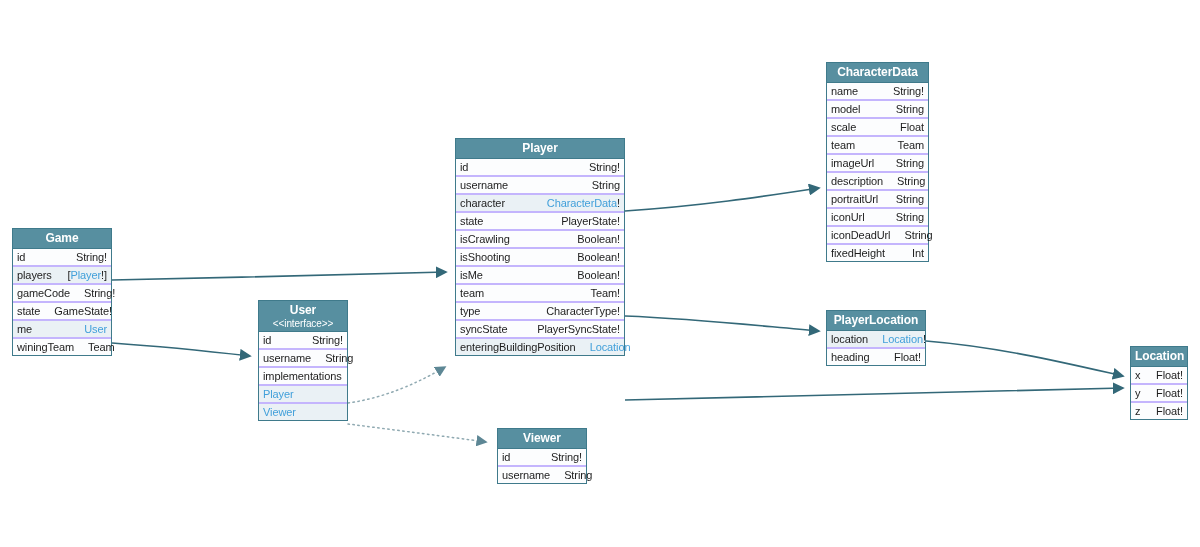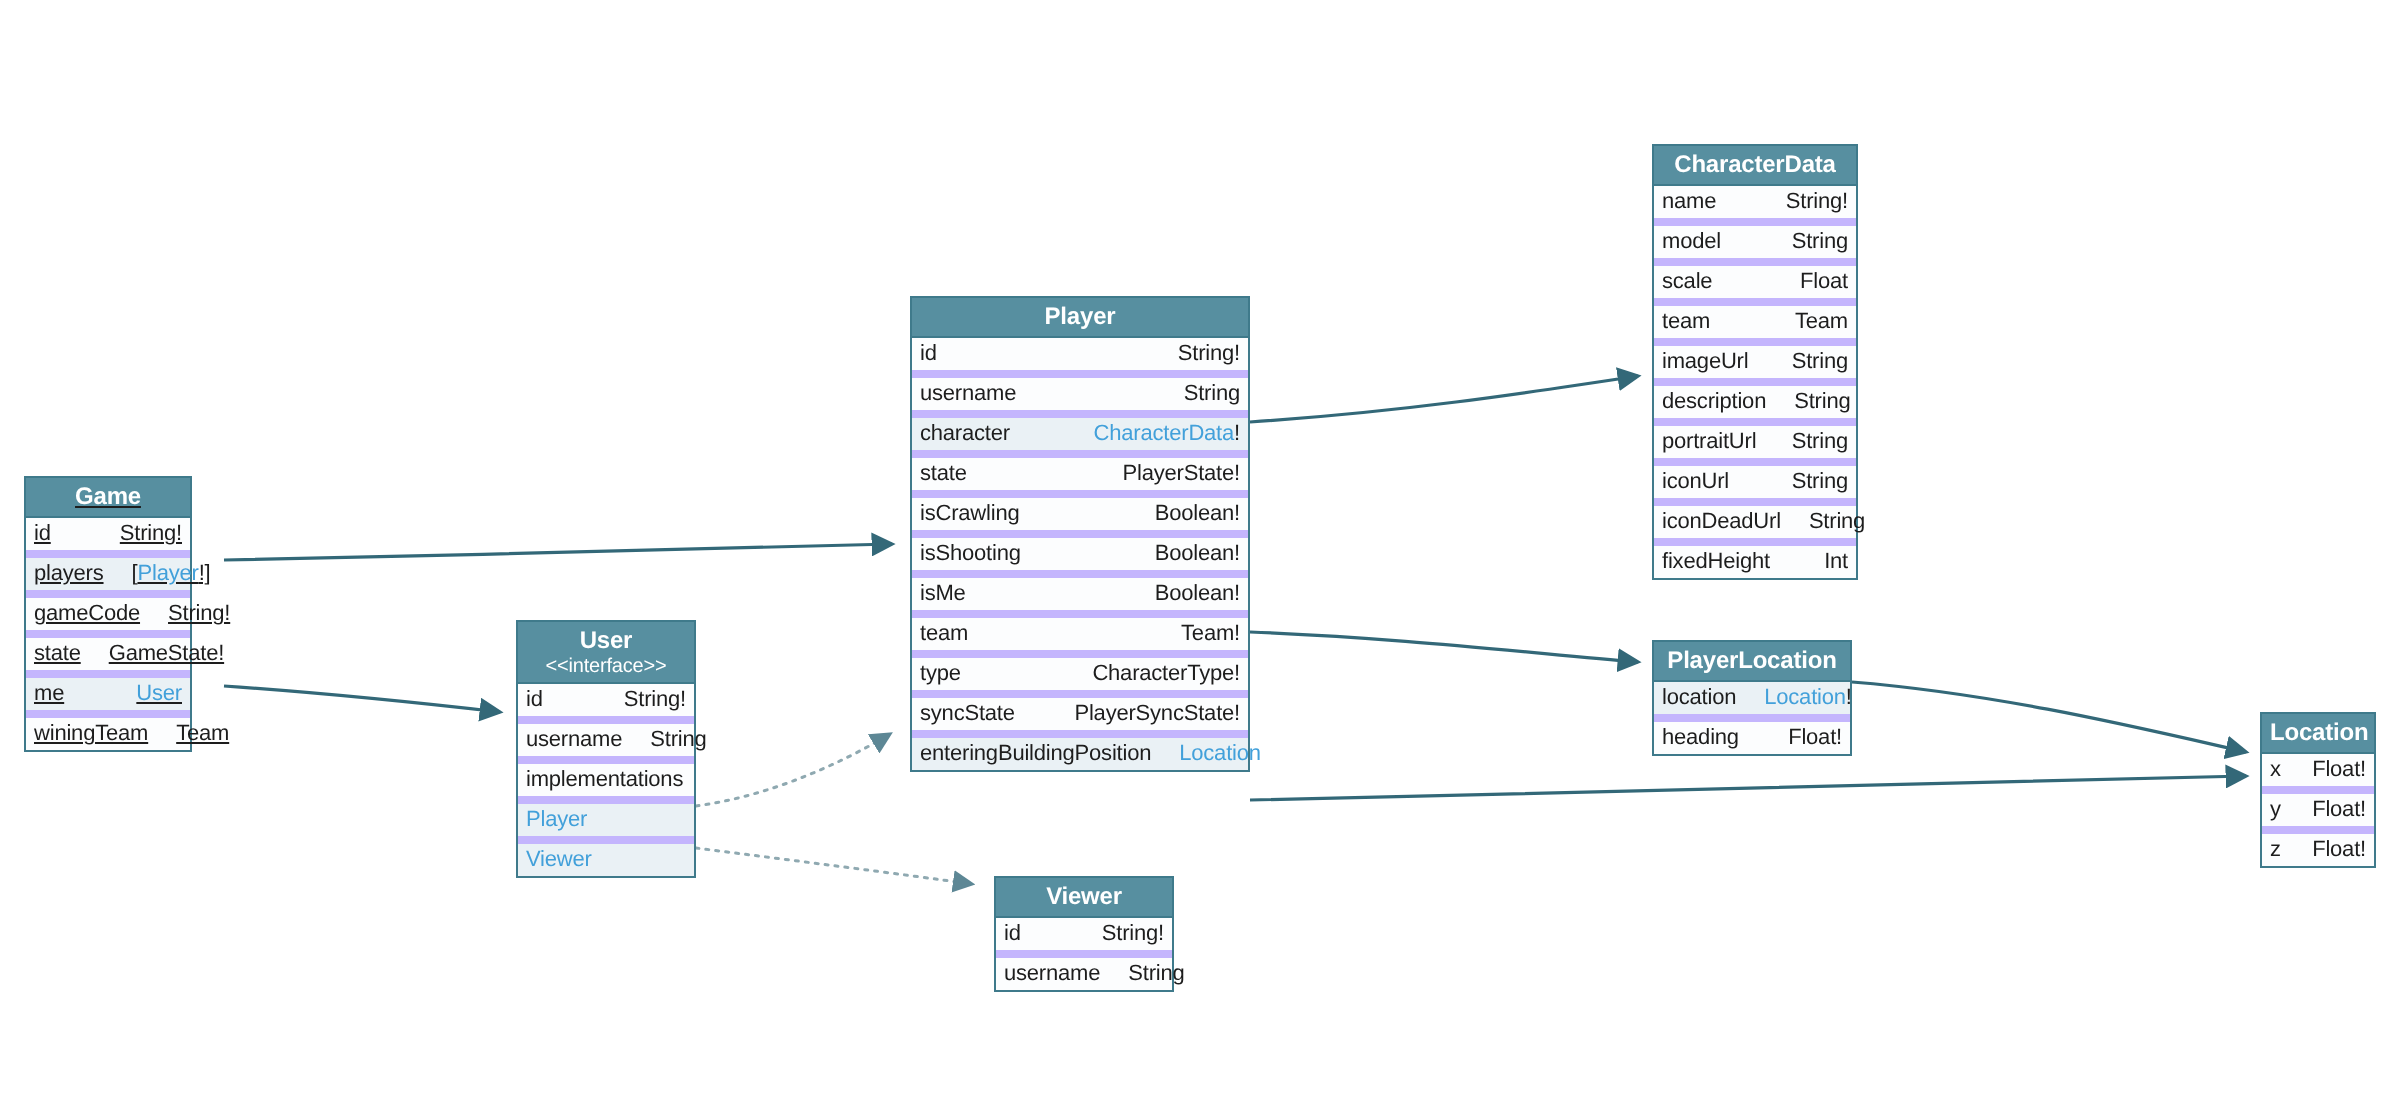--- a/index.html
+++ b/index.html
@@ -4,34 +4,34 @@
 <style>
   * { margin:0; padding:0; box-sizing:border-box; }
   html,body { background:#ffffff; }
   #canvas {
     position:relative; width:1200px; height:547px; overflow:hidden;
     background:#ffffff; font-family:"Liberation Sans", sans-serif;
   }
   #edges { position:absolute; left:0; top:0; width:1200px; height:547px; }
   .tbl {
     position:absolute; background:#fcfdfe; border:1px solid #3f7a8b;
-    font-size:11px; color:#1d1d1d; letter-spacing:-0.1px;margin-top:10px;
+    font-size:11px; color:#1d1d1d; letter-spacing:-0.1px;
   }
   .tbl-header {
     background:#578fa0; color:#ffffff; text-align:center;
     padding:2px 4px; border-bottom:1px solid #3f7a8b;
   }
   .tbl-header .title { font-size:12px; font-weight:bold; line-height:15px; }
   .tbl-header .subtitle { font-size:10px; line-height:11px; }
   .row {
     display:flex; justify-content:space-between; align-items:baseline;
     gap:14px; padding:0 4px; line-height:16px; white-space:nowrap;
     background:#fcfdfe;
   }
-  .row + .row { border-top:4px solid #c4b5fd; }
+  .row + .row { border-top:2px solid #c4b5fd; }
   .row.link-row { background:#eaf1f5; }
   .fname { text-align:left; }
   .ftype { text-align:right; margin-left:auto; }
   .link { color:#42a0da; }
 </style>
 </head>
 <body>
 
 <div id="canvas">
 
@@ -47,21 +47,21 @@
     <path d="M112,280 C220,278 360,274 446,272" fill="none" stroke="#336878" stroke-width="1.6" marker-end="url(#arrow-solid)"></path>
     <path d="M112,343 C170,347 215,352 250,356" fill="none" stroke="#336878" stroke-width="1.6" marker-end="url(#arrow-solid)"></path>
     <path d="M348,403 C385,398 420,382 445,367" fill="none" stroke="#8fa9b1" stroke-width="1.5" stroke-dasharray="1.5 3.5" stroke-linecap="round" marker-end="url(#arrow-dotted)"></path>
     <path d="M348,424 C395,430 450,437 486,442" fill="none" stroke="#8fa9b1" stroke-width="1.5" stroke-dasharray="1.5 3.5" stroke-linecap="round" marker-end="url(#arrow-dotted)"></path>
     <path d="M625,211 C700,206 760,197 819,188" fill="none" stroke="#336878" stroke-width="1.6" marker-end="url(#arrow-solid)"></path>
     <path d="M625,316 C700,319 760,326 819,331" fill="none" stroke="#336878" stroke-width="1.6" marker-end="url(#arrow-solid)"></path>
     <path d="M625,400 C800,396 1000,391 1123,388" fill="none" stroke="#336878" stroke-width="1.6" marker-end="url(#arrow-solid)"></path>
     <path d="M926,341 C1000,347 1070,364 1123,376" fill="none" stroke="#336878" stroke-width="1.6" marker-end="url(#arrow-solid)"></path>
   </svg>
 
-  <div class="tbl" style="left:12px; top:228px; width:84px;text-decoration:underline;">
+  <div class="tbl" style="left:12px; top:228px; width:100px;">
     <div class="tbl-header">
       <div class="title">Game</div>
     </div>
     <div class="tbody">
         <div class="row">
           <span class="fname">id</span>
           <span class="ftype">String!</span>
         </div>
         <div class="row link-row">
           <span class="fname">players</span>

